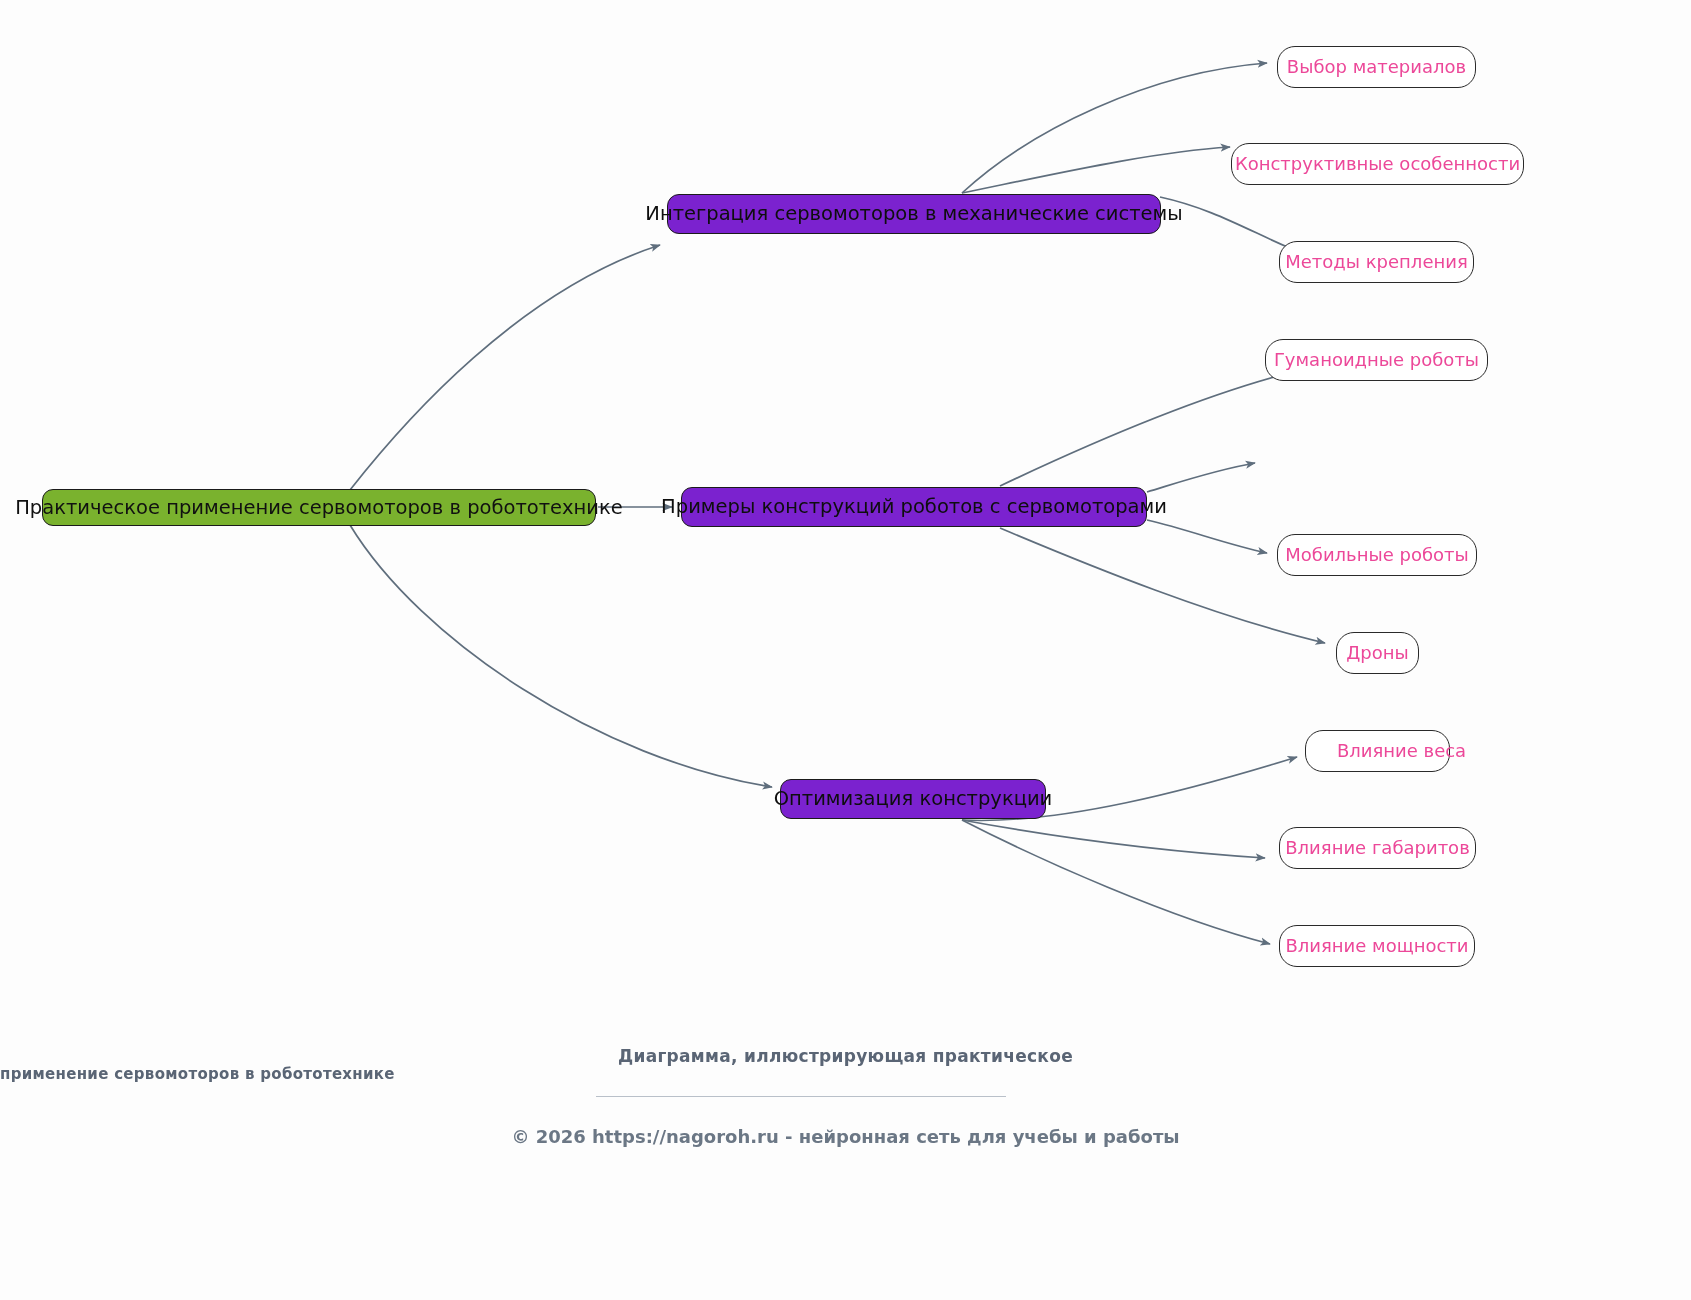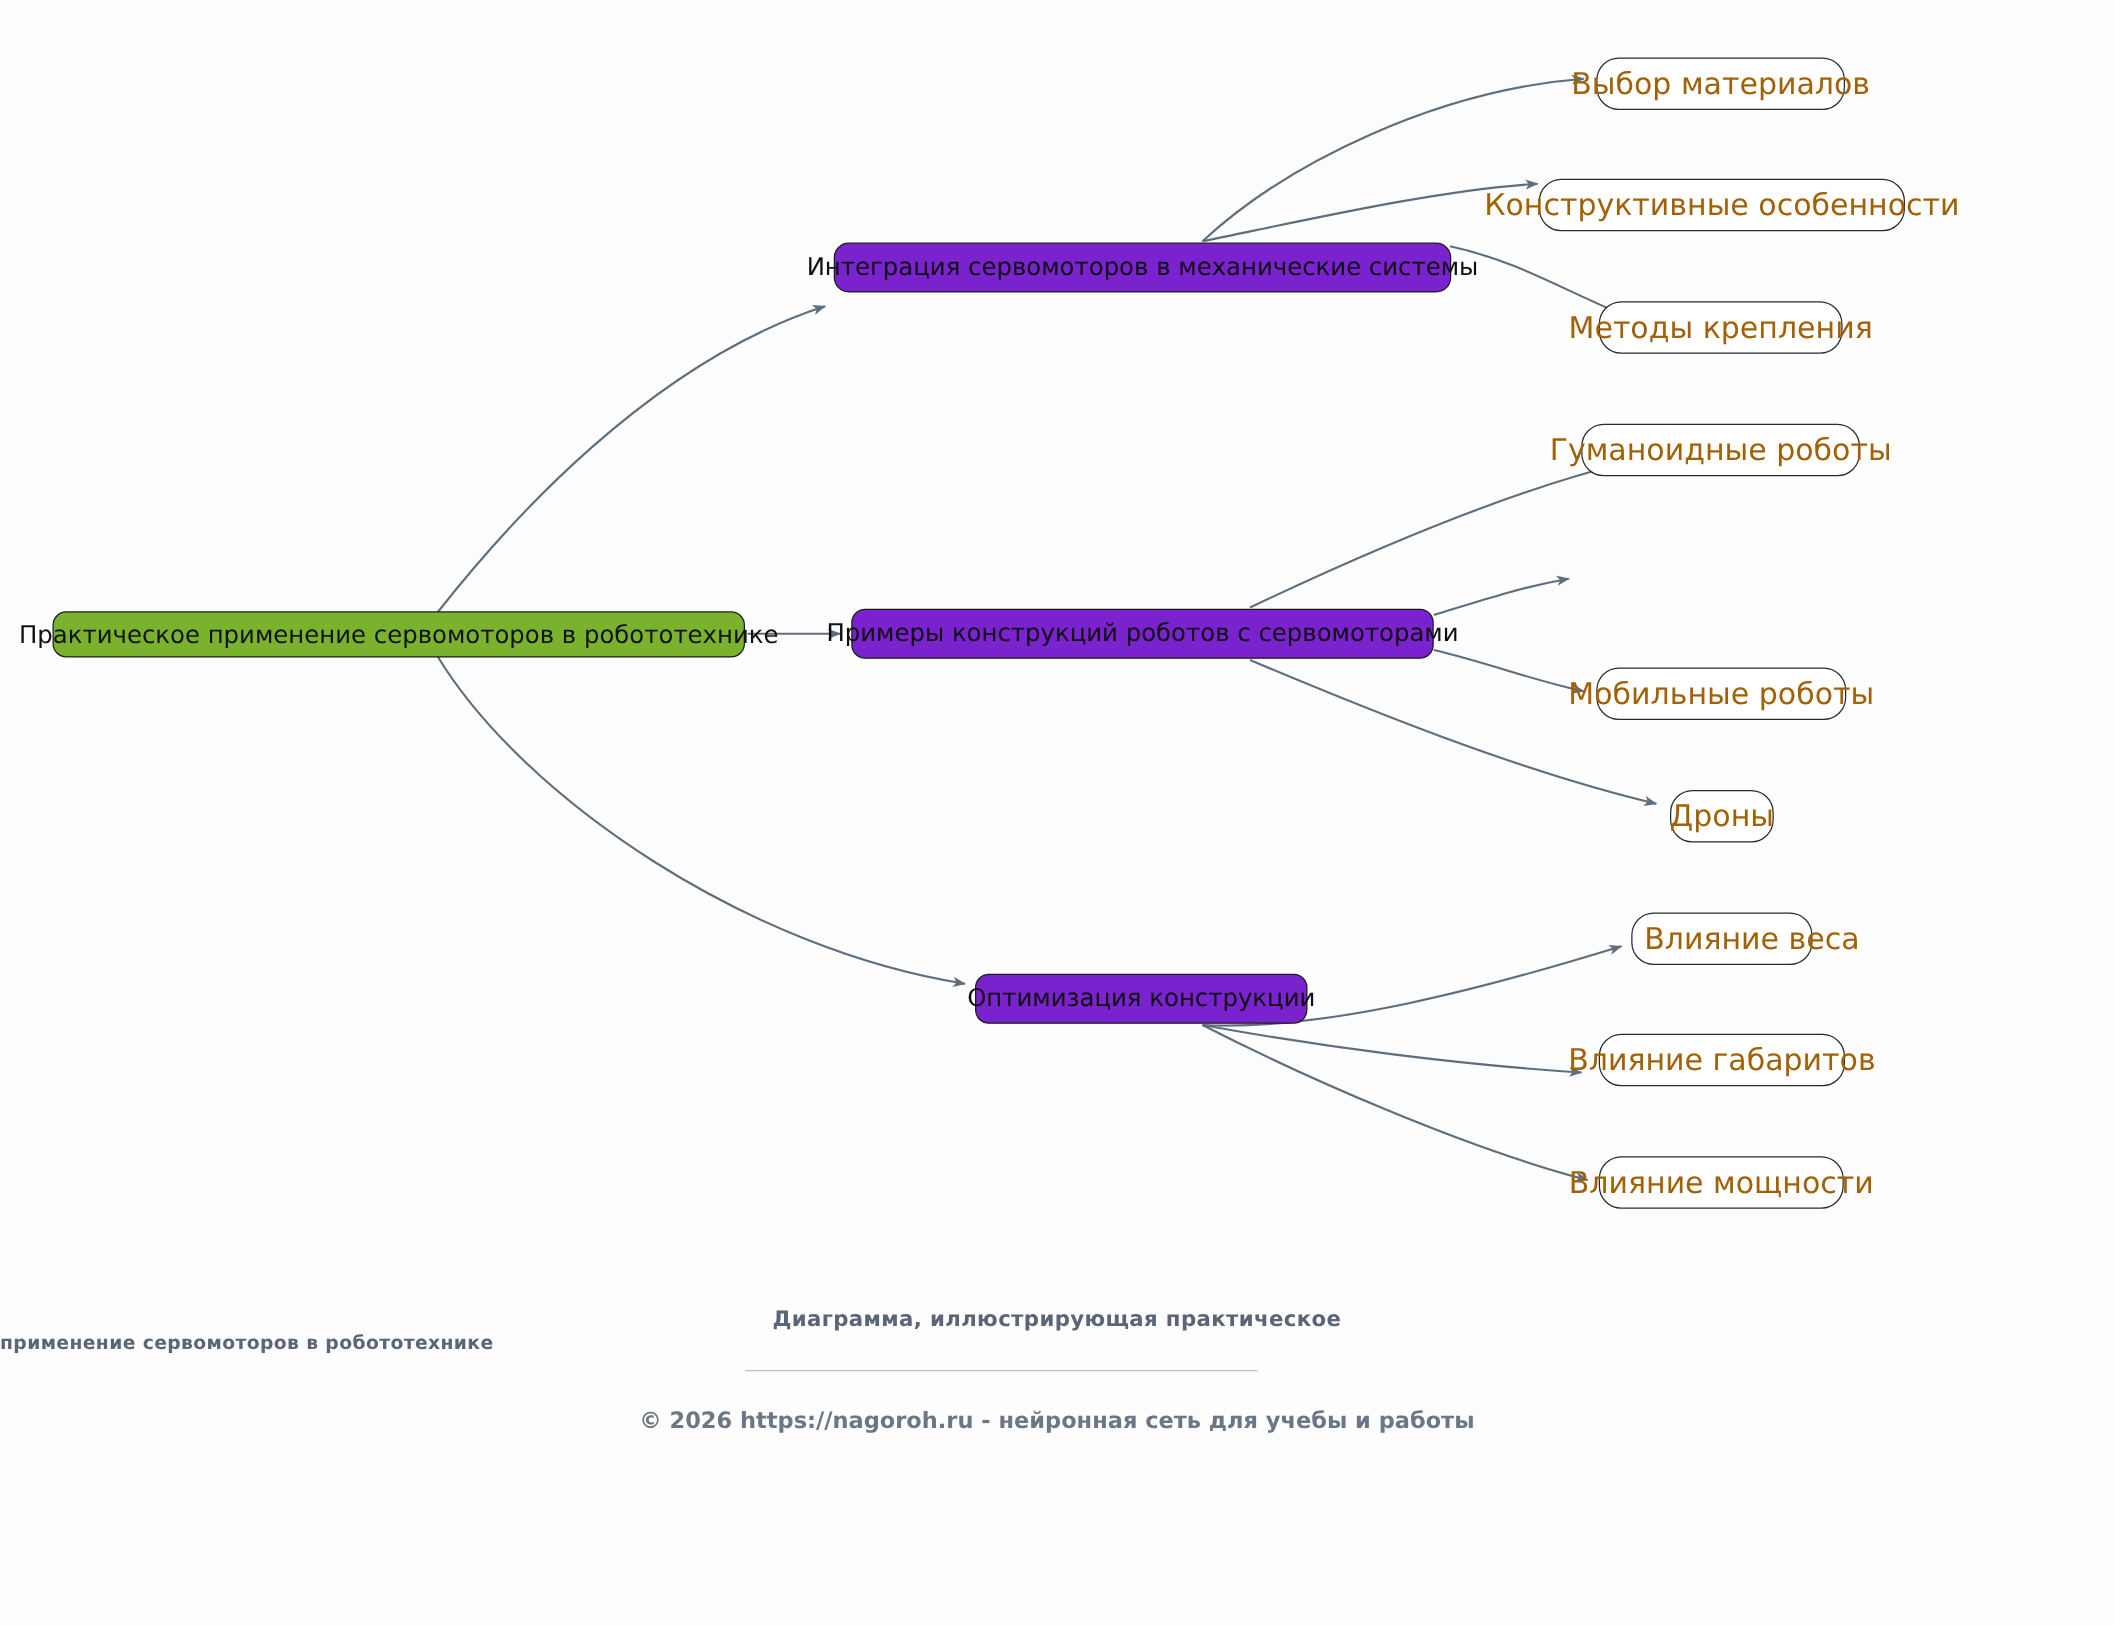--- a/index.html
+++ b/index.html
@@ -47,22 +47,22 @@
   .node-branch {
     background: #7b22cf;
     border: 1.6px solid #1b1b1b;
     color: #0e0e0e;
     font-size: 19.5px;
     border-radius: 11px;
   }
   .node-leaf {
     background: #ffffff;
     border: 1.5px solid #2a2a2a;
-    color: #a16207;
-    font-size: 24px;
+    color: #ec4899;
+    font-size: 18px;
     border-radius: 18px;
   }
   .caption {
     position: absolute;
     left: 0;
     width: 1691px;
     text-align: center;
     color: #5a6575;
     font-weight: bold;
     font-size: 17px;

